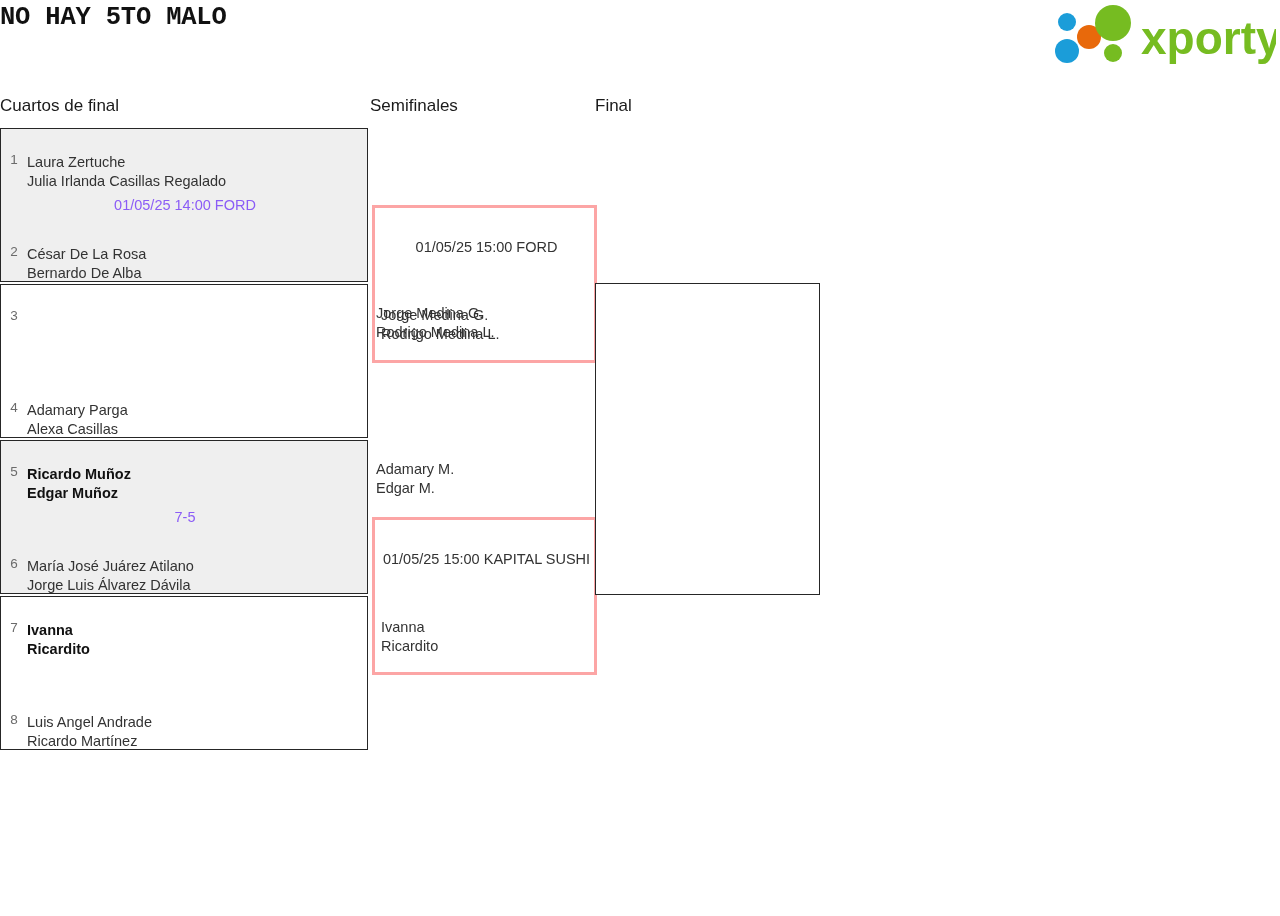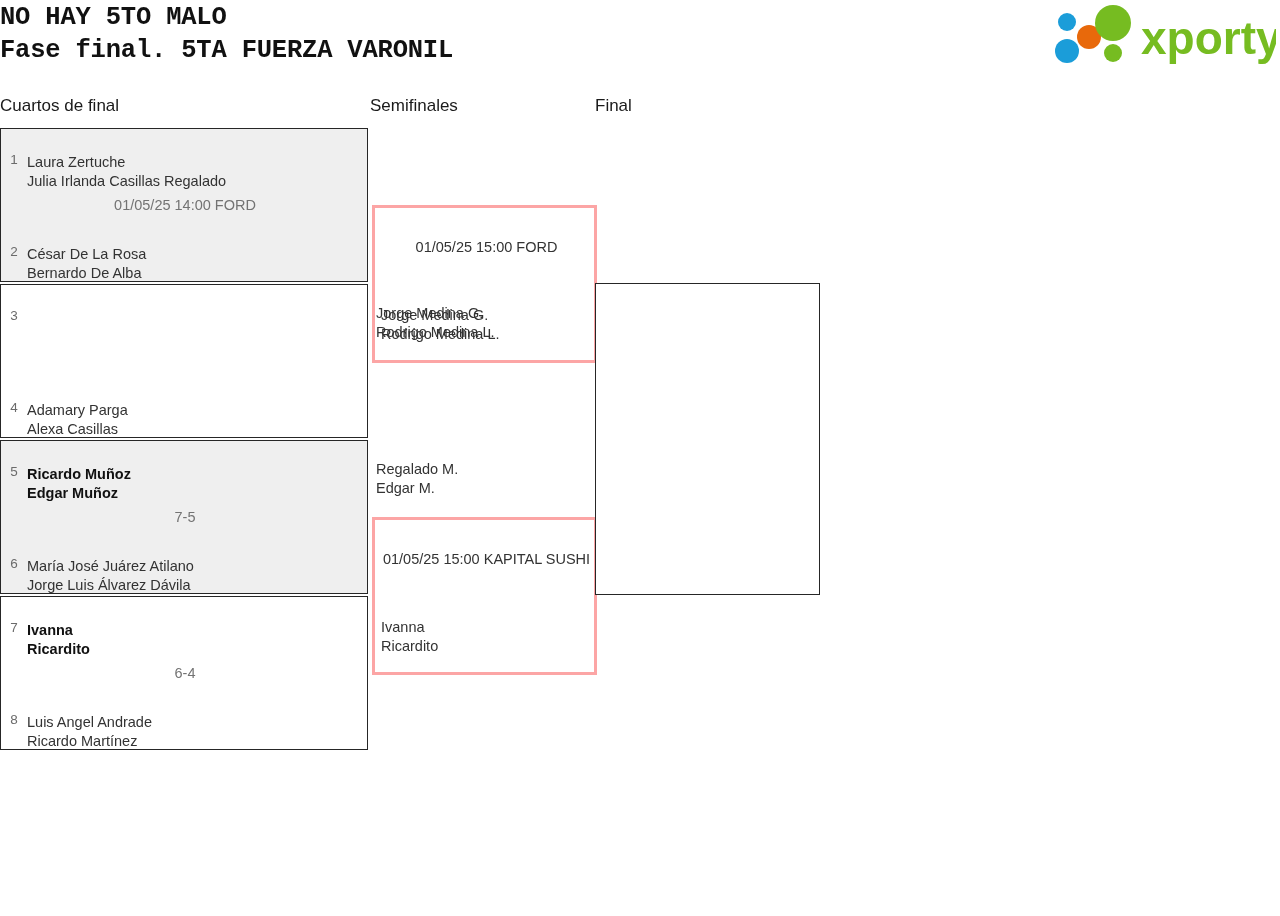--- a/index.html
+++ b/index.html
@@ -109,21 +109,21 @@
     color: #111111;
   }
 
   .match-meta {
     position: absolute;
     left: 0;
     top: 68px;
     width: 368px;
     text-align: center;
     font-size: 14.5px;
-    color: #737373;
+    color: #8b5cf6;
     white-space: nowrap;
   }
 
   
   .sf-match {
     position: absolute;
     left: 372px;
     width: 225px;
     border: 3px solid #fca5a5;
     box-sizing: border-box;
@@ -177,21 +177,20 @@
     background: #ffffff;
   }
 </style>
 </head>
 <body>
 
 <div id="tournament-header">
 
   <div id="title-block">
     <div class="title-line">NO HAY 5TO MALO</div>
-    <div class="title-line">Fase final. 5TA FUERZA VARONIL</div>
   </div>
 
   <div id="brand-logo">
     <svg width="225" height="64" viewBox="0 0 225 64" xmlns="http://www.w3.org/2000/svg">
       <circle cx="16" cy="18" r="9" fill="#1b9dd9"></circle>
       <circle cx="16" cy="47" r="12" fill="#1b9dd9"></circle>
       <circle cx="38" cy="33" r="12" fill="#e8690b"></circle>
       <circle cx="62" cy="19" r="18" fill="#76bc21"></circle>
       <circle cx="62" cy="49" r="9" fill="#76bc21"></circle>
       <text x="90" y="50" font-family="Liberation Sans, sans-serif" font-size="46" font-weight="bold" fill="#76bc21">xporty</text>
@@ -256,21 +255,20 @@
   </div>
 
   <div class="qf-match plain" id="qf-match-4" style="top:596px;">
     <div class="slot top">
       <span class="seed">7</span>
       <span class="team winner">
         <span class="tline">Ivanna</span>
         <span class="tline">Ricardito</span>
       </span>
     </div>
-    <div class="match-meta">6-4</div>
     <div class="slot bottom">
       <span class="seed">8</span>
       <span class="team">
         <span class="tline">Luis Angel Andrade</span>
         <span class="tline">Ricardo Martínez</span>
       </span>
     </div>
   </div>
 
   <div class="sf-match" id="sf-match-1">
@@ -294,17 +292,17 @@
       <span class="tline"></span>
     </div>
   </div>
 
   <div class="sf-advance" id="sf-advance-1-label" style="left:376px; top:304px;">
     <span class="tline">Jorge Medina G.</span>
     <span class="tline">Rodrigo Medina L.</span>
   </div>
 
   <div class="sf-advance" id="sf-advance-2-label" style="left:376px; top:460px;">
-    <span class="tline">Regalado M.</span>
+    <span class="tline">Adamary M.</span>
     <span class="tline">Edgar M.</span>
   </div>
 
 </div>
 
 </body></html>

